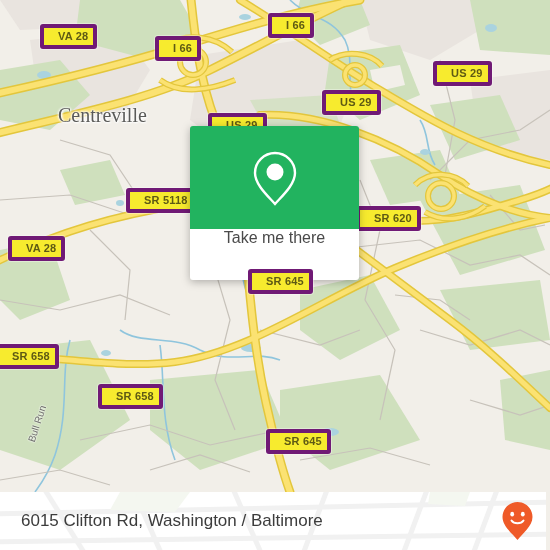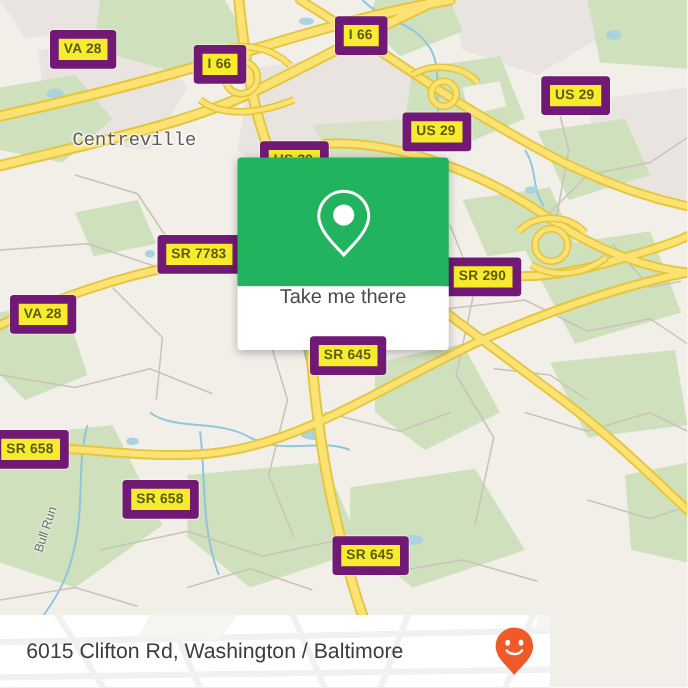--- a/index.html
+++ b/index.html
@@ -24,37 +24,37 @@
     height: 492px;
     overflow: hidden;
     background: #f2efe9;
   }
   #map svg { display: block; }
 
   
   .shield {
     position: absolute;
     background: #f7eb2e;
-    border: 7px solid #701a75;
+    border: 4px solid #701a75;
     border-radius: 3px;
     color: #5e5a14;
     font-family: "Liberation Sans", sans-serif;
     font-weight: bold;
     font-size: 11px;
     line-height: 14px;
-    padding: 1px 5px 2px 4px;
+    padding: 1px 5px 2px 14px;
     white-space: nowrap;
     letter-spacing: 0.2px;
     box-shadow: 0 0 0 1px rgba(255,255,255,0.35);
   }
   .place-label {
     position: absolute;
     color: #5a5a58;
-    font-family: Liberation Mono, monospace;
-    font-size: 15px;
+    font-family: Liberation Serif, serif;
+    font-size: 20px;
     white-space: nowrap;
     text-shadow: 0 0 3px #fff, 0 0 3px #fff, 0 0 2px #fff, 1px 1px 2px #fff;
   }
   .river-label {
     position: absolute;
     color: #6b6b68;
     font-family: "Liberation Sans", sans-serif;
     font-size: 10px;
     white-space: nowrap;
     text-shadow: 0 0 2px #fff, 0 0 2px #fff;
@@ -115,21 +115,21 @@
     border-left: 10px solid transparent;
     border-right: 10px solid transparent;
     border-top: 10px solid #ffffff;
   }
 
   
   #bottombar {
     position: absolute;
     left: 0;
     top: 492px;
-    width: 440px;
+    width: 546px;
     height: 58px;
     background: #f97316;
     overflow: hidden;
     z-index: 40;
   }
   #bottombar-watermark {
     position: absolute;
     left: 0; top: 0;
     width: 550px; height: 58px;
     opacity: 1;
@@ -295,23 +295,23 @@
     <div class="place-label" style="left:58px; top:104px;">Centreville</div>
 
     <div class="river-label" style="left:26px; top:440px; transform: rotate(-72deg); transform-origin: left top;">Bull Run</div>
 
     <div class="shield" style="left:40px; top:24px;">VA 28</div>
     <div class="shield" style="left:155px; top:36px;">I 66</div>
     <div class="shield" style="left:268px; top:13px;">I 66</div>
     <div class="shield" style="left:433px; top:61px;">US 29</div>
     <div class="shield" style="left:322px; top:90px;">US 29</div>
     <div class="shield" style="left:208px; top:113px;">US 29</div>
-    <div class="shield" style="left:126px; top:188px;">SR 7783</div>
+    <div class="shield" style="left:126px; top:188px;">SR 5118</div>
     <div class="shield" style="left:8px; top:236px;">VA 28</div>
-    <div class="shield" style="left:356px; top:206px;">SR 290</div>
+    <div class="shield" style="left:356px; top:206px;">SR 620</div>
     <div class="shield" style="left:248px; top:269px; z-index:26;">SR 645</div>
     <div class="shield" style="left:-6px; top:344px;">SR 658</div>
     <div class="shield" style="left:98px; top:384px;">SR 658</div>
     <div class="shield" style="left:266px; top:429px;">SR 645</div>
 
   </div>
 
   <div id="callout">
     <div id="callout-green">
       <svg width="48" height="58" viewBox="0 0 48 58">

